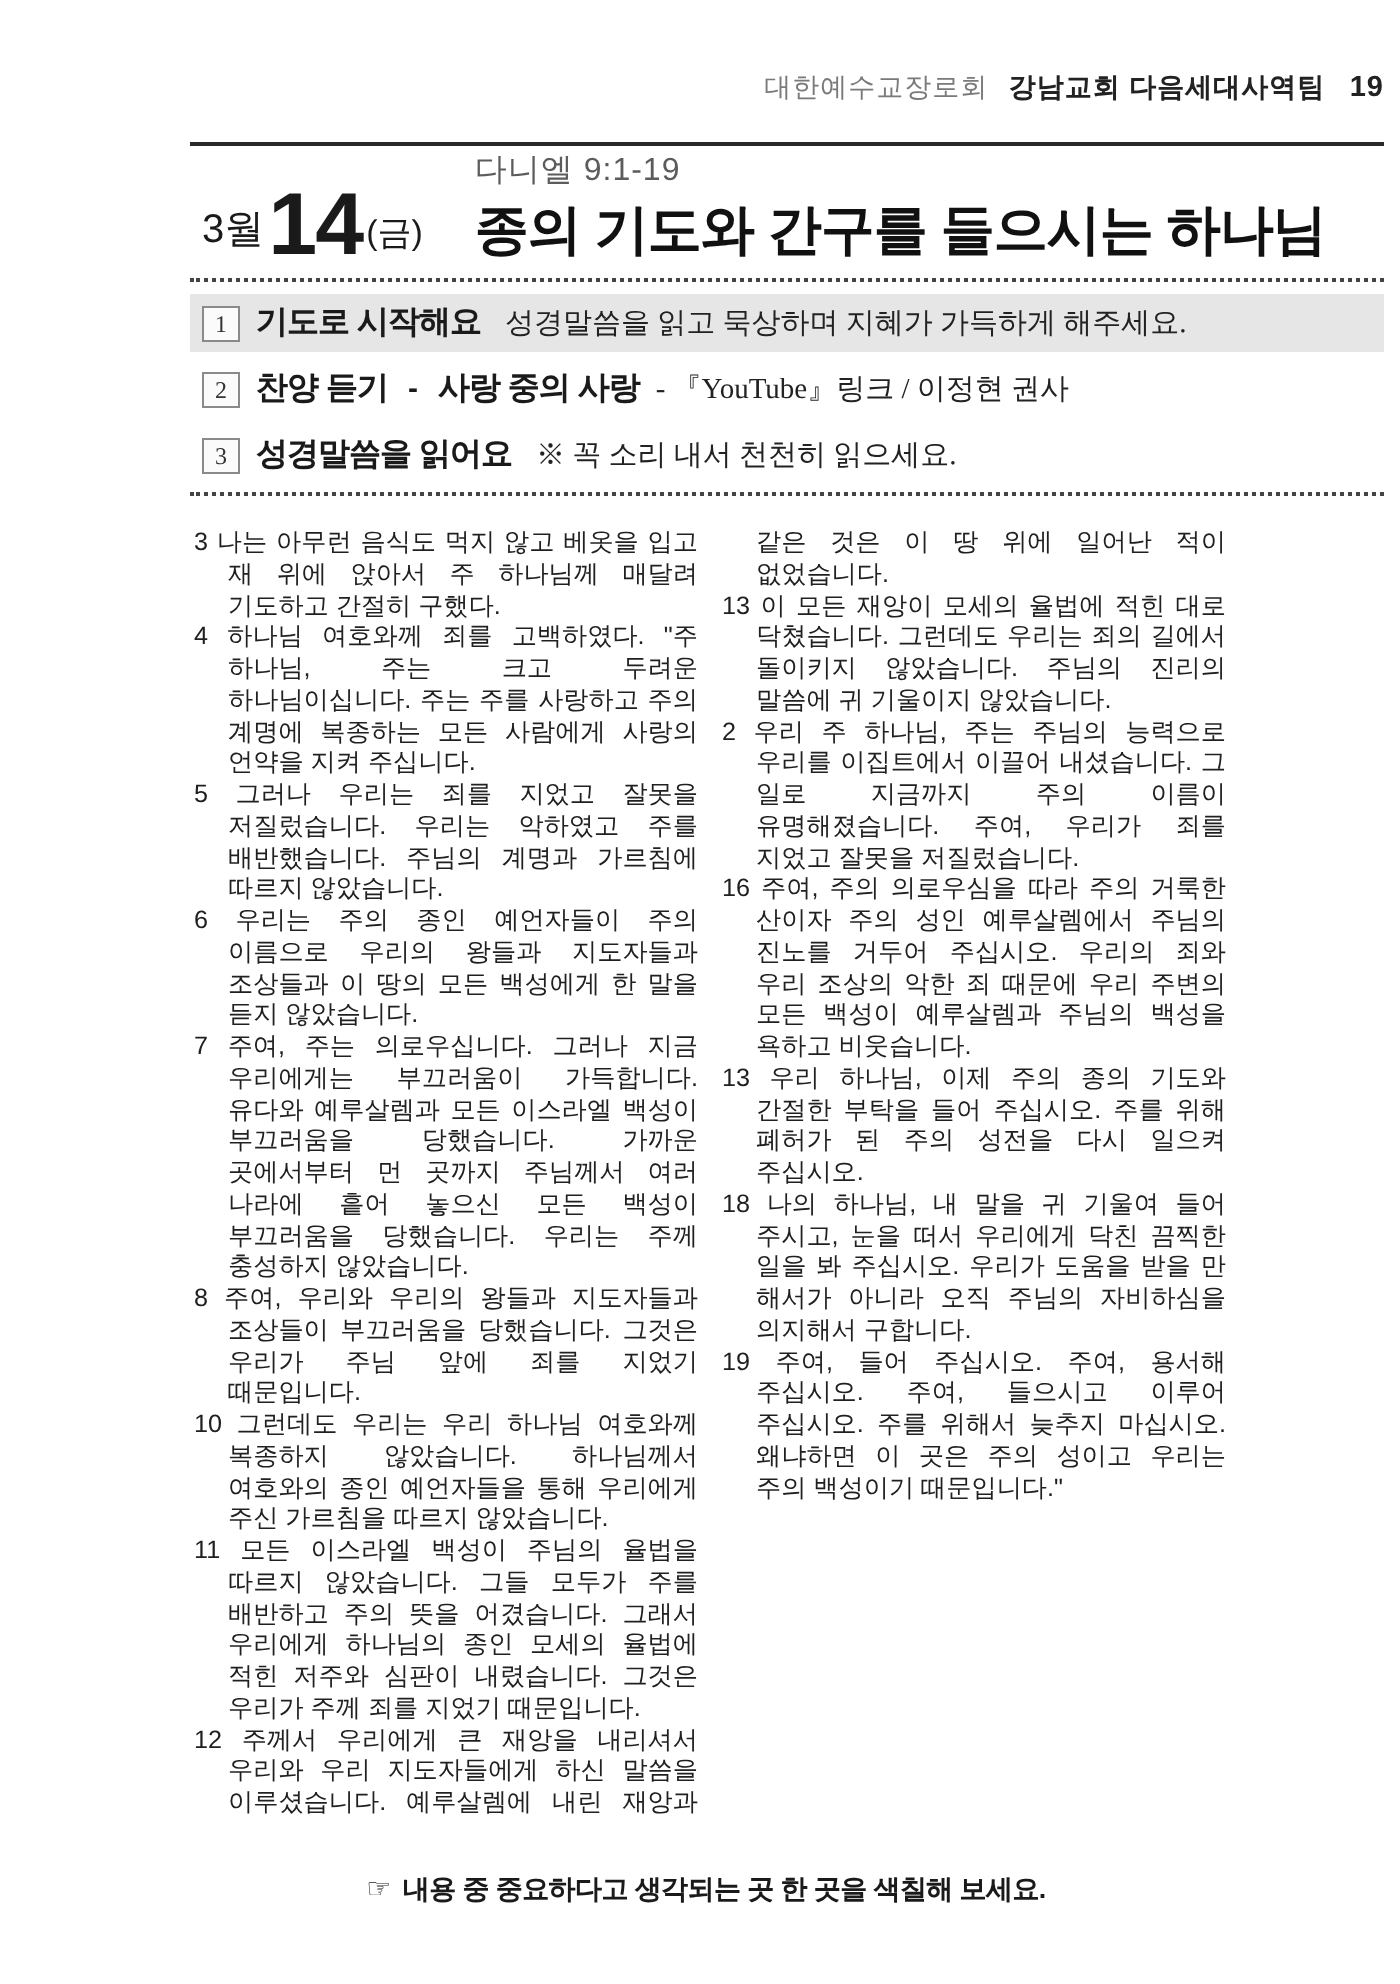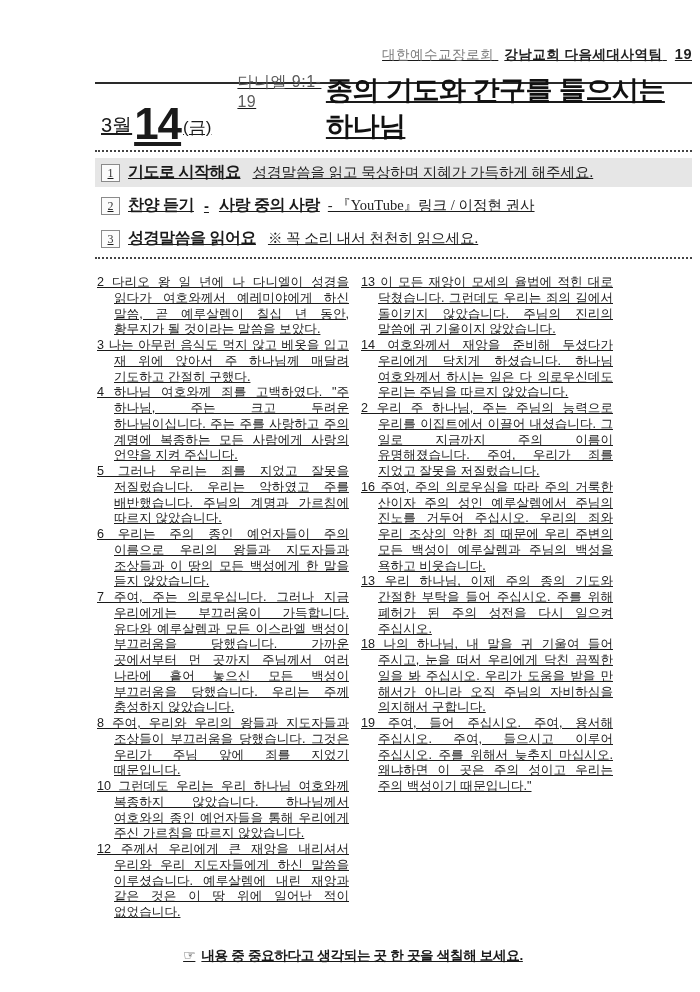--- a/index.html
+++ b/index.html
@@ -5,21 +5,21 @@
   html,body { margin:0; padding:0; }
   body {
     width:700px; height:992px;
     background:#ffffff;
     font-family:"Liberation Sans", sans-serif;
     color:#1a1a1a;
     position:relative;
     overflow:hidden;
   }
   .page {
-    position:absolute; left:95px; top:12px; width:597px;text-decoration:underline;
+    position:absolute; left:95px; top:1px; width:597px;
   }
   
   .top-header {
     margin-top:34px;
     text-align:right;
     font-size:13.5px;
     letter-spacing:0.5px;
     white-space:nowrap;
   }
   .top-header .org { color:#7a7a7a; font-weight:400; }
@@ -40,21 +40,21 @@
     display:flex; align-items:flex-end;
     padding:8px 0 6px 6px; height:52px;
   }
   .date-group {
     display:flex; align-items:flex-end;
     white-space:nowrap; margin-right:26px;
   }
   .date-month { font-size:20px; font-weight:500; padding-bottom:5px; }
   .date-day   { font-size:44px; font-weight:800; line-height:0.9; letter-spacing:-1px; margin:0 2px; }
   .date-week  { font-size:17px; font-weight:500; padding-bottom:5px; }
-  .heading-group { display:flex; flex-direction:row; justify-content:flex-end; }
+  .heading-group { display:flex; flex-direction:column; justify-content:flex-end; }
   .passage-ref { font-size:16px; color:#5c5c5c; letter-spacing:0.5px; margin-bottom:1px; }
   .main-title  { font-size:27px; font-weight:800; color:#111; letter-spacing:-0.5px; }
 
   
   .steps { margin-top:6px; }
   .step-row {
     display:flex; align-items:center;
     font-size:15px;
     padding:4px 6px;
     margin-bottom:4px;
@@ -161,31 +161,30 @@
       <span class="numbox">3</span>
       <span class="step-label">성경말씀을 읽어요</span>
       <span class="step-desc">※ 꼭 소리 내서 천천히 읽으세요.</span>
     </div>
 
   </div>
 
   <hr class="rule-dotted">
 
   <div class="bible">
-      <p class="verse"><span class="vnum">2</span> 다리오 왕 일 년에 나 다니엘이 성경을 읽다가 여호와께서 예레미야에게 하신 말씀, 곧 예루살렘이 칠십 년 동안, 황무지가 될 것이라는 말씀을 보았다.</p>
       <p class="verse"><span class="vnum">3</span> 나는 아무런 음식도 먹지 않고 베옷을 입고 재 위에 앉아서 주 하나님께 매달려 기도하고 간절히 구했다.</p>
       <p class="verse"><span class="vnum">4</span> 하나님 여호와께 죄를 고백하였다. "주 하나님, 주는 크고 두려운 하나님이십니다. 주는 주를 사랑하고 주의 계명에 복종하는 모든 사람에게 사랑의 언약을 지켜 주십니다.</p>
       <p class="verse"><span class="vnum">5</span> 그러나 우리는 죄를 지었고 잘못을 저질렀습니다. 우리는 악하였고 주를 배반했습니다. 주님의 계명과 가르침에 따르지 않았습니다.</p>
       <p class="verse"><span class="vnum">6</span> 우리는 주의 종인 예언자들이 주의 이름으로 우리의 왕들과 지도자들과 조상들과 이 땅의 모든 백성에게 한 말을 듣지 않았습니다.</p>
       <p class="verse"><span class="vnum">7</span> 주여, 주는 의로우십니다. 그러나 지금 우리에게는 부끄러움이 가득합니다. 유다와 예루살렘과 모든 이스라엘 백성이 부끄러움을 당했습니다. 가까운 곳에서부터 먼 곳까지 주님께서 여러 나라에 흩어 놓으신 모든 백성이 부끄러움을 당했습니다. 우리는 주께 충성하지 않았습니다.</p>
       <p class="verse"><span class="vnum">8</span> 주여, 우리와 우리의 왕들과 지도자들과 조상들이 부끄러움을 당했습니다. 그것은 우리가 주님 앞에 죄를 지었기 때문입니다.</p>
       <p class="verse"><span class="vnum">10</span> 그런데도 우리는 우리 하나님 여호와께 복종하지 않았습니다. 하나님께서 여호와의 종인 예언자들을 통해 우리에게 주신 가르침을 따르지 않았습니다.</p>
+      <p class="verse"><span class="vnum">11</span> 모든 이스라엘 백성이 주님의 율법을 따르지 않았습니다. 그들 모두가 주를 배반하고 주의 뜻을 어겼습니다. 그래서 우리에게 하나님의 종인 모세의 율법에 적힌 저주와 심판이 내렸습니다. 그것은 우리가 주께 죄를 지었기 때문입니다.</p>
       <p class="verse"><span class="vnum">12</span> 주께서 우리에게 큰 재앙을 내리셔서 우리와 우리 지도자들에게 하신 말씀을 이루셨습니다. 예루살렘에 내린 재앙과 같은 것은 이 땅 위에 일어난 적이 없었습니다.</p>
       <p class="verse"><span class="vnum">13</span> 이 모든 재앙이 모세의 율법에 적힌 대로 닥쳤습니다. 그런데도 우리는 죄의 길에서 돌이키지 않았습니다. 주님의 진리의 말씀에 귀 기울이지 않았습니다.</p>
-      <p class="verse"><span class="vnum">14</span> 여호와께서 재앙을 준비해 두셨다가 우리에게 닥치게 하셨습니다. 하나님 여호와께서 하시는 일은 다 의로우신데도 우리는 주님을 따르지 않았습니다.</p>
       <p class="verse"><span class="vnum">2</span> 우리 주 하나님, 주는 주님의 능력으로 우리를 이집트에서 이끌어 내셨습니다. 그 일로 지금까지 주의 이름이 유명해졌습니다. 주여, 우리가 죄를 지었고 잘못을 저질렀습니다.</p>
       <p class="verse"><span class="vnum">16</span> 주여, 주의 의로우심을 따라 주의 거룩한 산이자 주의 성인 예루살렘에서 주님의 진노를 거두어 주십시오. 우리의 죄와 우리 조상의 악한 죄 때문에 우리 주변의 모든 백성이 예루살렘과 주님의 백성을 욕하고 비웃습니다.</p>
       <p class="verse"><span class="vnum">13</span> 우리 하나님, 이제 주의 종의 기도와 간절한 부탁을 들어 주십시오. 주를 위해 폐허가 된 주의 성전을 다시 일으켜 주십시오.</p>
       <p class="verse"><span class="vnum">18</span> 나의 하나님, 내 말을 귀 기울여 들어 주시고, 눈을 떠서 우리에게 닥친 끔찍한 일을 봐 주십시오. 우리가 도움을 받을 만 해서가 아니라 오직 주님의 자비하심을 의지해서 구합니다.</p>
       <p class="verse"><span class="vnum">19</span> 주여, 들어 주십시오. 주여, 용서해 주십시오. 주여, 들으시고 이루어 주십시오. 주를 위해서 늦추지 마십시오. 왜냐하면 이 곳은 주의 성이고 우리는 주의 백성이기 때문입니다."</p>
     </div>
 
   <div class="footer-note">
     <span class="hand-icon">☞</span><span>내용 중 중요하다고 생각되는 곳 한 곳을 색칠해 보세요.</span>
   </div>

